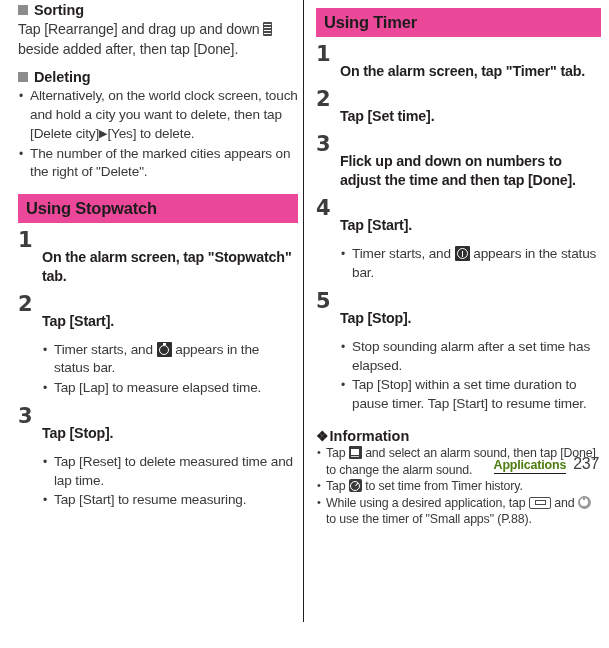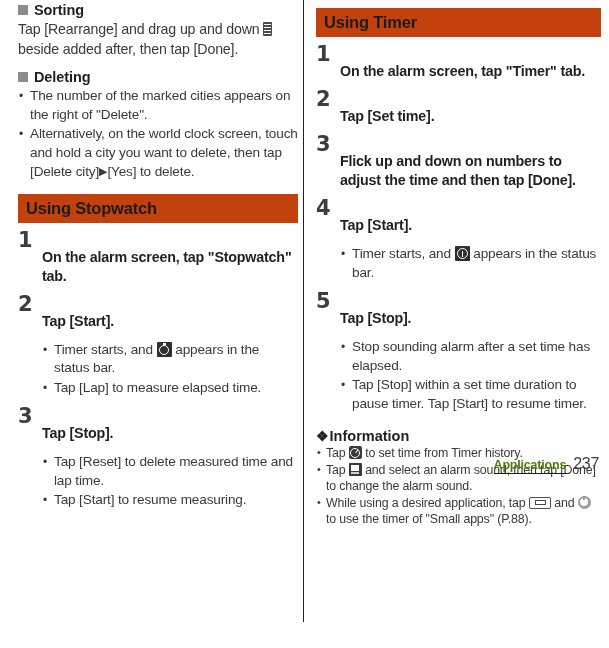--- a/index.html
+++ b/index.html
@@ -98,21 +98,21 @@
     content: "\2022";
     position: absolute;
     left: 1px;
     top: 0;
     color: #3a3a3a;
     font-size: 12px;
   }
 
   
   .sec-bar {
-    background: #c2410c;
+    background: #ec4899;
     color: #1c1c1c;
     font-size: 16.5px;
     font-weight: bold;
     padding: 4px 8px 5px 8px;
     margin: 12px 0 6px 0;
     letter-spacing: -0.2px;
     line-height: 20px;
   }
   .col-right .sec-bar { margin-top: 0; }
 
@@ -397,22 +397,22 @@
       <span>Sorting</span>
     </div>
     <p class="para"><span>Tap [Rearrange] and drag up and down</span> <span class="ic ic-drag"></span> <span>beside added after, then tap [Done].</span></p>
 
     <div class="subhead">
       <span class="sq"></span>
       <span>Deleting</span>
     </div>
 
     <ul class="bullets">
+      <li><span>Alternatively, on the world clock screen, touch and hold a city you want to delete, then tap [Delete city]</span><span class="arrow">▶</span><span>[Yes] to delete.</span></li>
       <li><span>The number of the marked cities appears on the right of "Delete".</span></li>
-      <li><span>Alternatively, on the world clock screen, touch and hold a city you want to delete, then tap [Delete city]</span><span class="arrow">▶</span><span>[Yes] to delete.</span></li>
     </ul>
 
     <div class="sec-bar">Using Stopwatch</div>
 
     <div class="step">
       <div class="step-num">1</div>
       <div class="step-body">
         <div class="step-title">On the alarm screen, tap "Stopwatch" tab.</div>
       </div>
     </div>
@@ -486,22 +486,22 @@
         </ul>
       </div>
     </div>
 
     <div class="info-head">
       <span class="diamond-glyph">❖</span>
       <span>Information</span>
     </div>
 
     <ul class="info-bullets">
+      <li><span>Tap</span> <span class="ic ic-sound"></span> <span>and select an alarm sound, then tap [Done] to change the alarm sound.</span></li>
       <li><span>Tap</span> <span class="ic ic-history"></span> <span>to set time from Timer history.</span></li>
-      <li><span>Tap</span> <span class="ic ic-sound"></span> <span>and select an alarm sound, then tap [Done] to change the alarm sound.</span></li>
       <li><span>While using a desired application, tap</span> <span class="ic ic-recent"></span> <span>and</span> <span class="ic ic-smallapp"></span> <span>to use the timer of "Small apps" (P.88).</span></li>
     </ul>
 
   </div>
 
   <div class="footer">
     <span class="footer-label">Applications</span>
     <span class="footer-page">237</span>
   </div>
 

